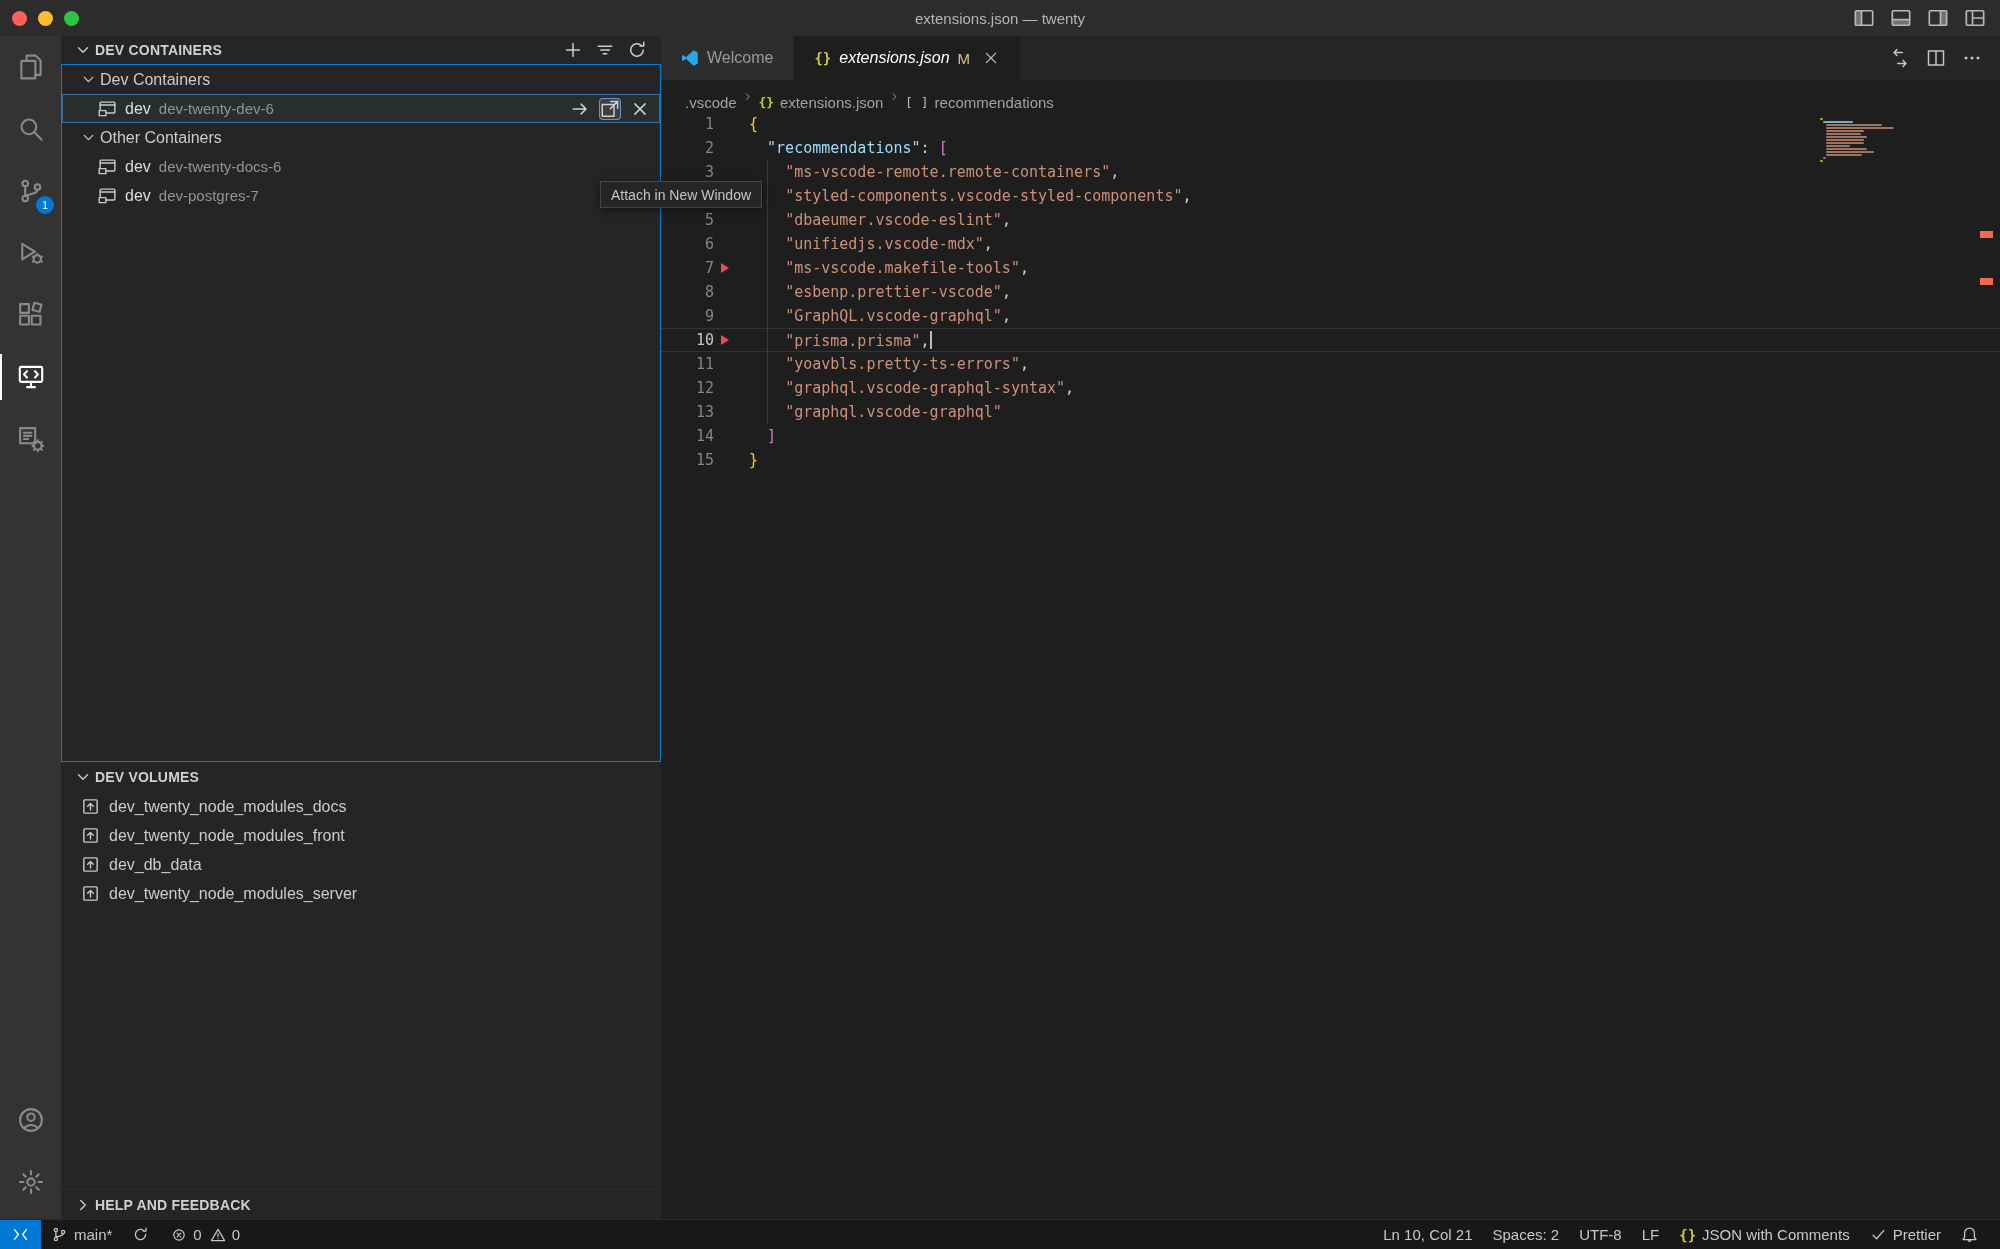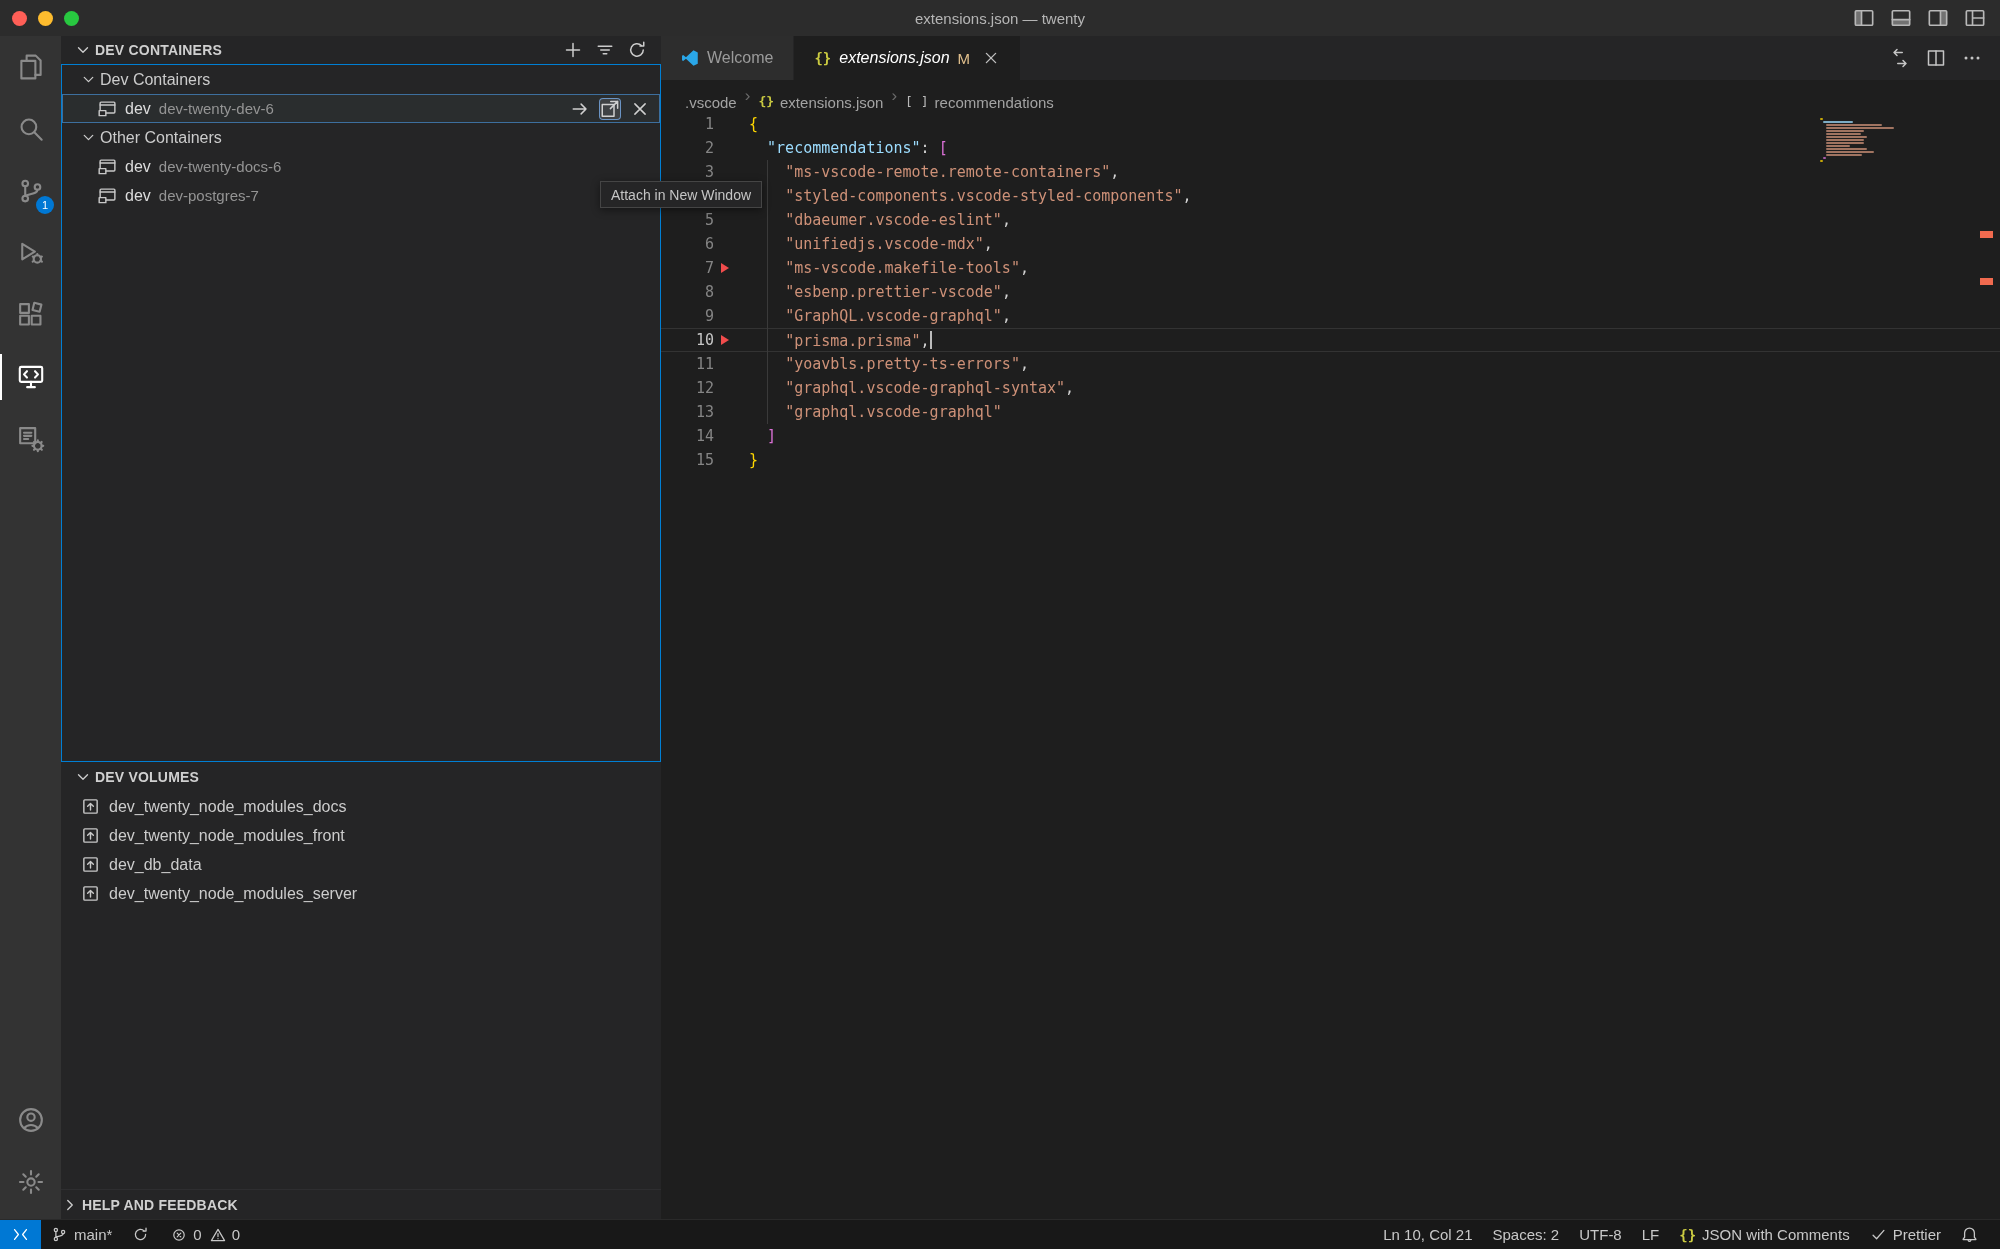--- a/index.html
+++ b/index.html
@@ -49,21 +49,21 @@
   .ti-name { color:#dcdcdc; }
   .ti-desc { color:#949494; font-size:15px; margin-left:8px; }
   .tree-item.hovered { background:#2a2d2e; box-shadow:inset 0 0 0 1px #3d6f9e; }
   .row-actions { margin-left:auto; display:flex; align-items:center; gap:10px; padding-right:10px; }
   .row-action { width:20px; height:20px; display:flex; color:#d0d0d0; }
   .row-action svg { width:100%; height:100%; }
   .row-action.hover { background:#3e4144; box-shadow:0 0 0 1px #6b94c4; border-radius:3px; }
   .vol-section-header { height:30px; }
   .vol-item { height:29px; display:flex; align-items:center; padding-left:20px; font-size:16px; color:#cccccc; }
   .vol-item .icon { width:19px; height:19px; color:#c8c8c8; margin-right:9px; }
-  .help-header { margin-top:auto; height:30px; display:flex; align-items:center; font-weight:bold; font-size:14px; color:#d0d0d0; border-top:1px solid #2e2e30; }
+  .help-header { margin-top:auto; height:30px; display:flex; align-items:center; padding-left:13px; font-weight:bold; font-size:14px; color:#d0d0d0; border-top:1px solid #2e2e30; }
   .help-header .icon { width:18px; height:18px; color:#cccccc; }
 
   
   .tooltip { position:absolute; left:600px; top:181px; height:27px; display:flex; align-items:center; padding:0 10px; background:#252526; border:1px solid #454545; color:#c5c5c5; font-size:14px; z-index:60; box-shadow:0 2px 8px rgba(0,0,0,.45); }
 
   
   .editor { flex:1; min-width:0; display:flex; flex-direction:column; background:#1e1e1e; position:relative; }
   .tabbar { height:44px; background:#252526; display:flex; }
   .tab { display:flex; align-items:center; gap:8px; padding:0 20px; font-size:16px; color:#9b9b9b; background:#2d2d2d; border-right:1px solid #252526; }
   .tab.active { background:#1e1e1e; color:#ffffff; }
@@ -71,21 +71,21 @@
   .tab .icon { width:18px; height:18px; }
   .json-ic { color:#cbcb41; font-family:"DejaVu Sans Mono",monospace; font-size:14px; font-weight:bold; }
   .tab-modified { color:#e2c08d; font-size:15px; }
   .tab-close { width:18px; height:18px; color:#c0c0c0; margin-left:4px; display:inline-flex; }
   .tab-close svg { width:100%; height:100%; }
   .tab-actions { margin-left:auto; display:flex; align-items:center; gap:16px; padding-right:18px; color:#c5c5c5; }
   .tab-actions .icon { width:20px; height:20px; }
 
   .breadcrumbs { height:32px; display:flex; align-items:center; padding-left:24px; font-size:15px; color:#a3a3a3; gap:8px; }
   .bc-sep { color:#6b6b6b; font-size:17px; }
-  .bc-item { display:flex; align-items:flex-start; gap:6px;margin-top:12px; }
+  .bc-item { display:flex; align-items:center; gap:6px;margin-top:12px; }
   .bc-braces { color:#cbcb41; font-family:"DejaVu Sans Mono",monospace; font-size:13px; font-weight:bold; }
   .bc-array { color:#b9b9b9; font-family:"DejaVu Sans Mono",monospace; font-size:13px; }
 
   .code-area { flex:1; position:relative; font-family:"DejaVu Sans Mono",monospace; font-size:15px; overflow:hidden; }
   .code-line { height:24px; display:flex; align-items:center; }
   .ln { width:53px; text-align:right; color:#858585; flex-shrink:0; }
   .glyph { width:35px; height:100%; position:relative; flex-shrink:0; }
   .gmark { position:absolute; left:7px; top:7px; width:0; height:0; border-left:8px solid #f14c4c; border-top:5px solid transparent; border-bottom:5px solid transparent; }
   .code-text { white-space:pre; color:#d4d4d4; }
   .code-line.current { box-shadow:inset 0 1px 0 #333333, inset 0 -1px 0 #333333; }

